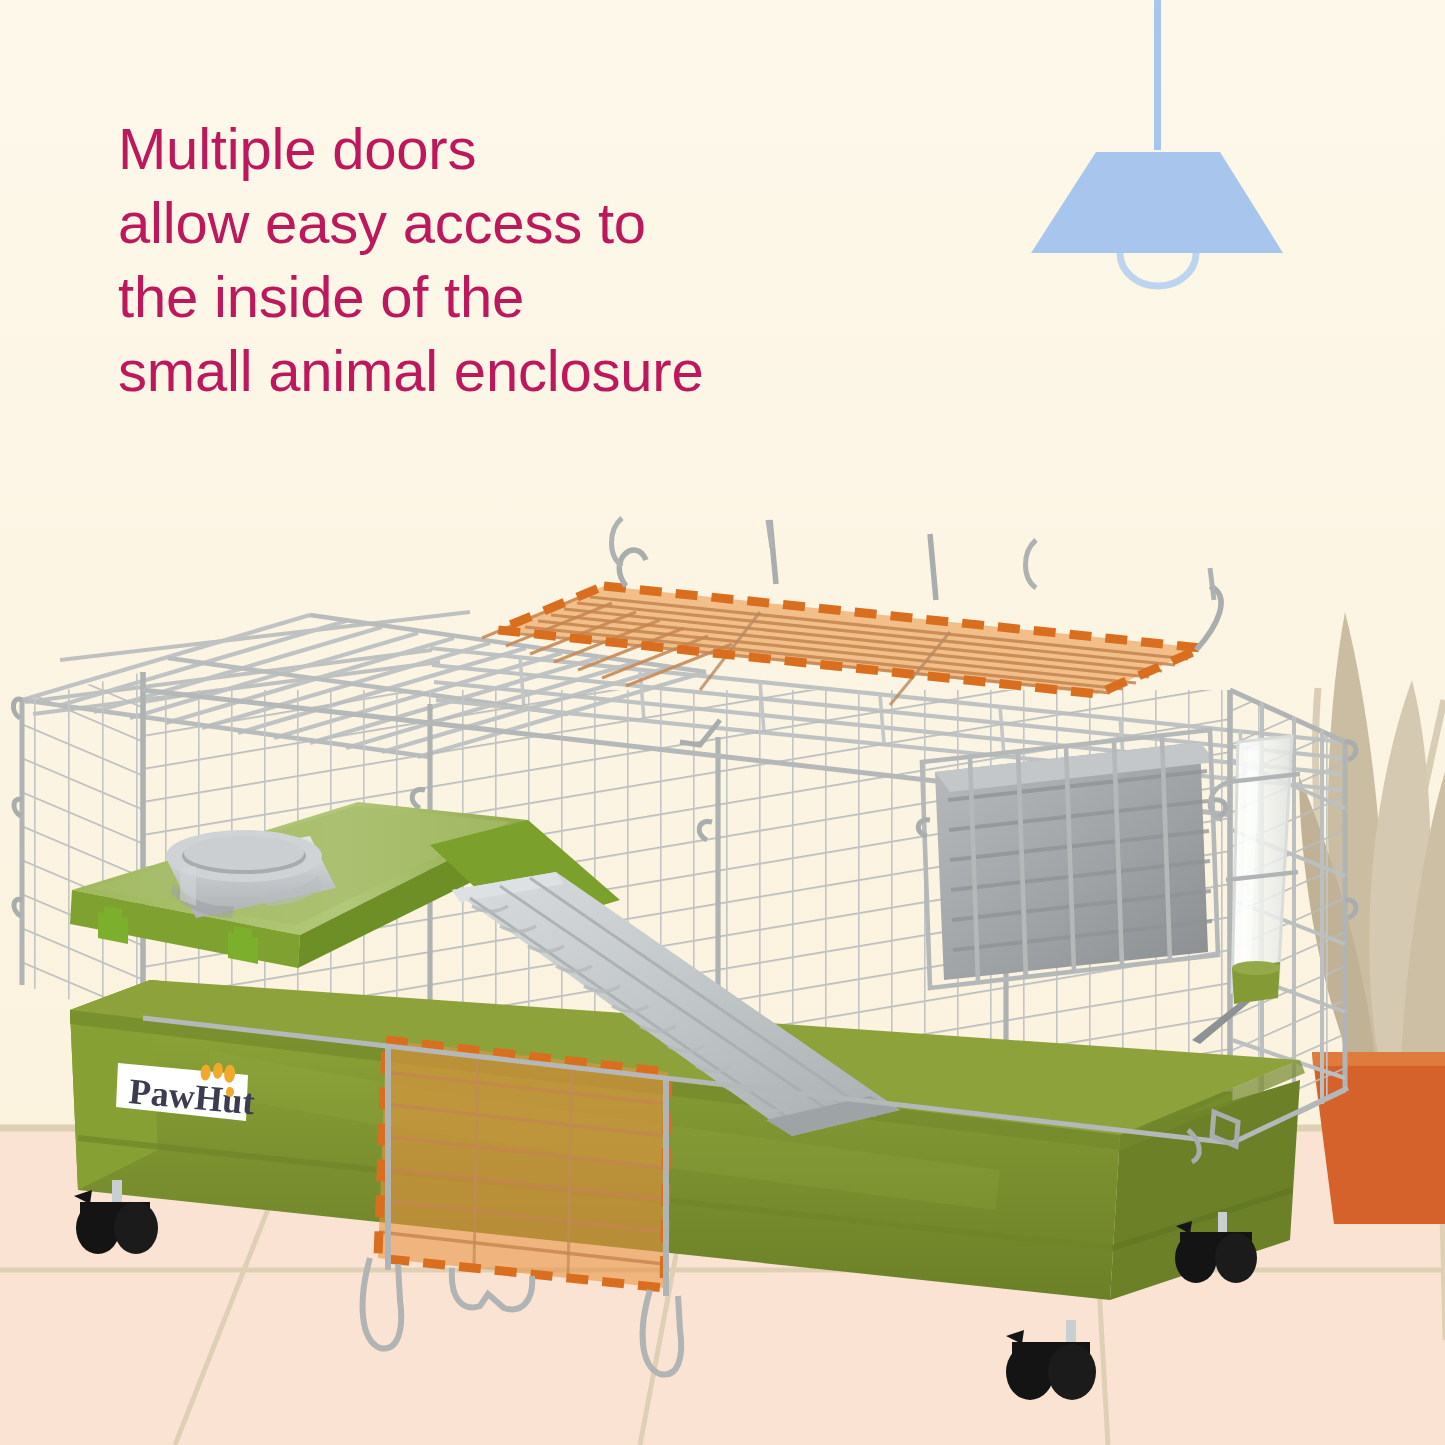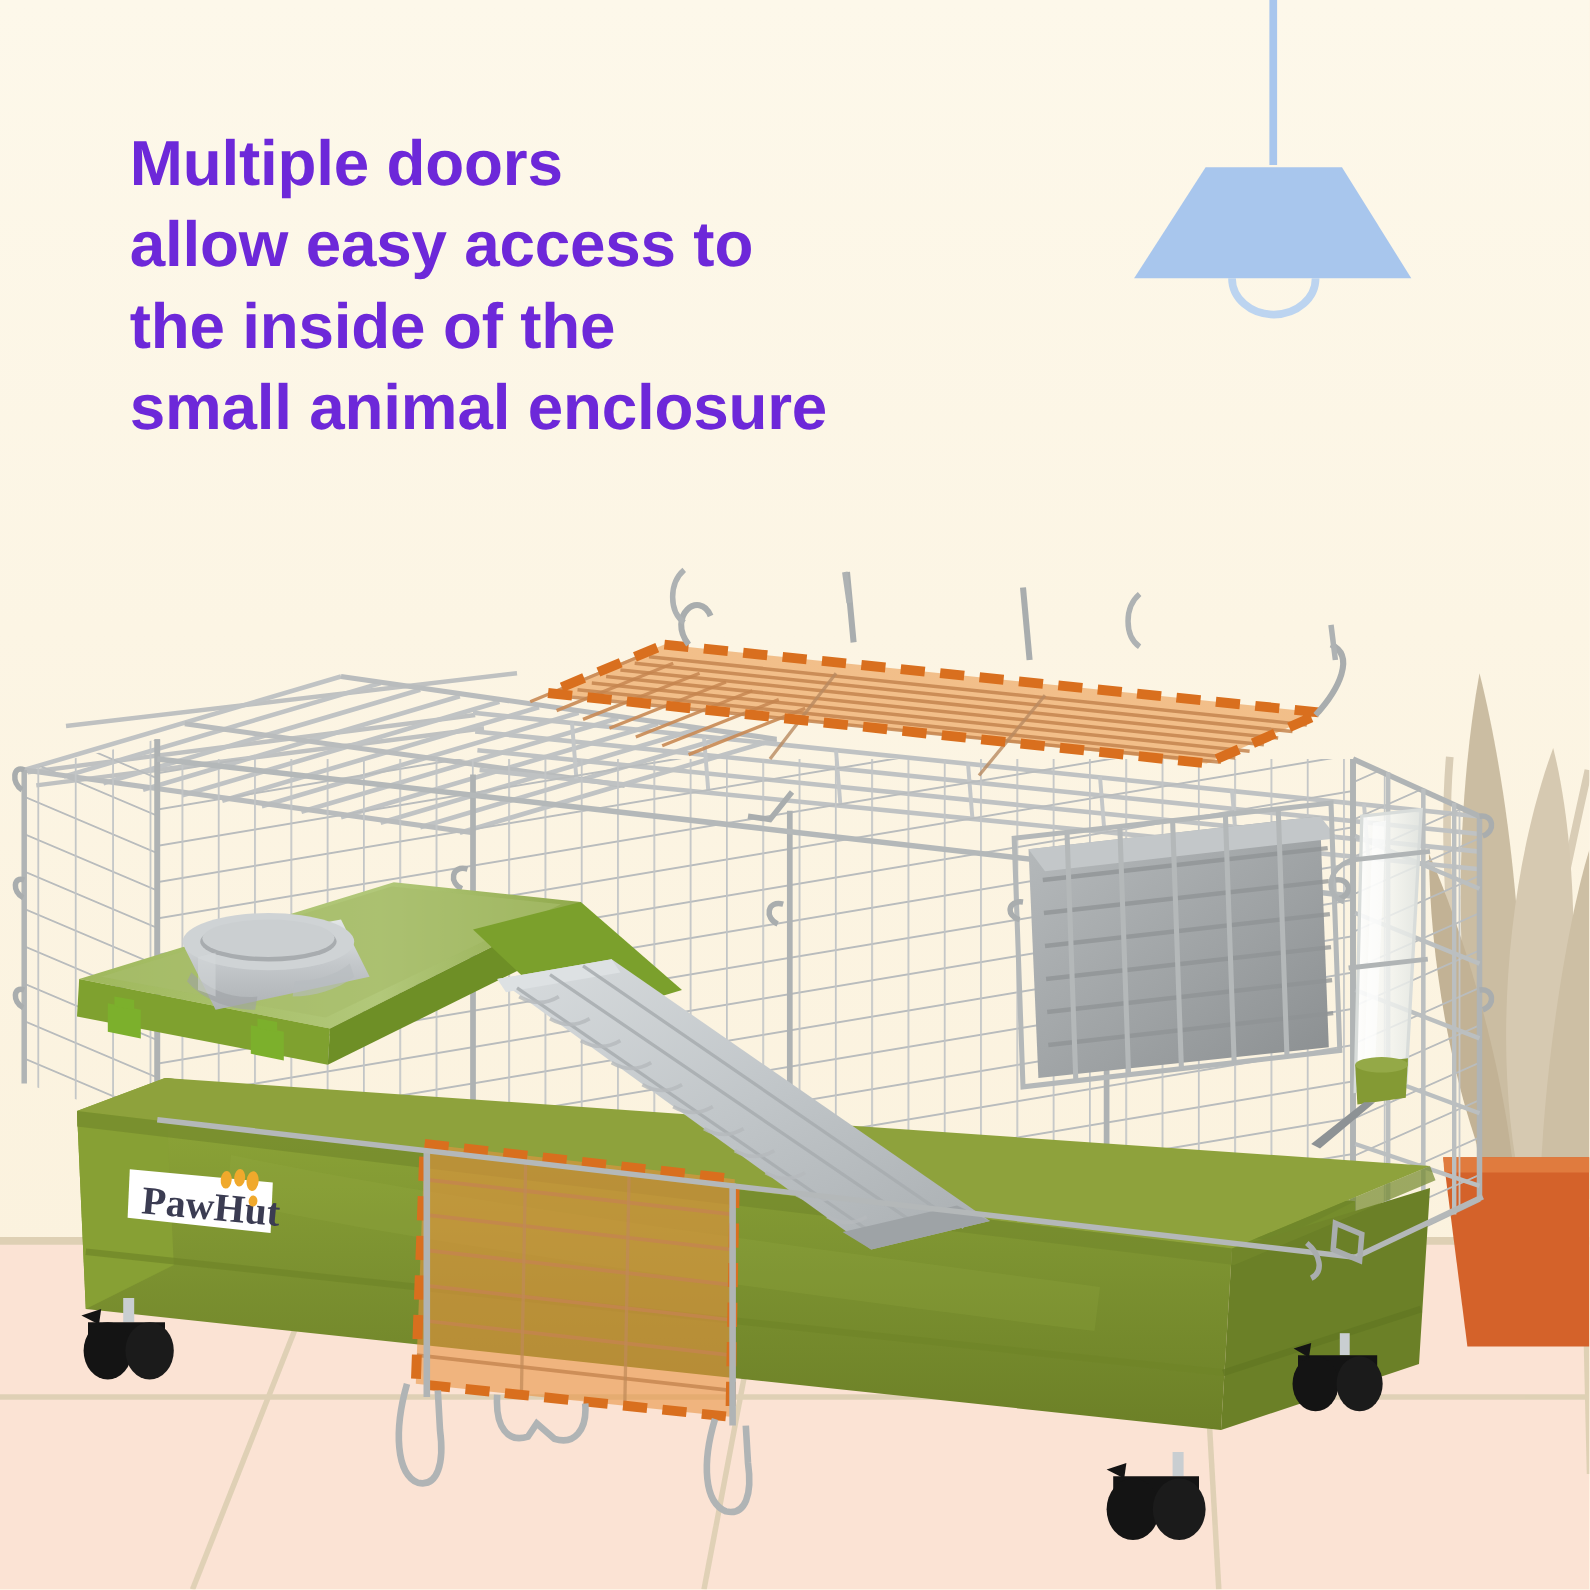--- a/index.html
+++ b/index.html
@@ -17,22 +17,22 @@
   }
   #scene { position: absolute; inset: 0; }
   .headline {
     position: absolute;
     left: 118px;
     top: 112px;
     width: 760px;
     font-family: "Liberation Sans", sans-serif;
     font-size: 58px;
     line-height: 74px;
-    font-weight: 700;
-    color: #6d28d9;
+    font-weight: 400;
+    color: #be185d;
     letter-spacing: -0.2px;
     white-space: pre-line;
     -webkit-font-smoothing: antialiased;
   }
 </style>
 </head>
 <body>
 
 <div id="stage">
 

